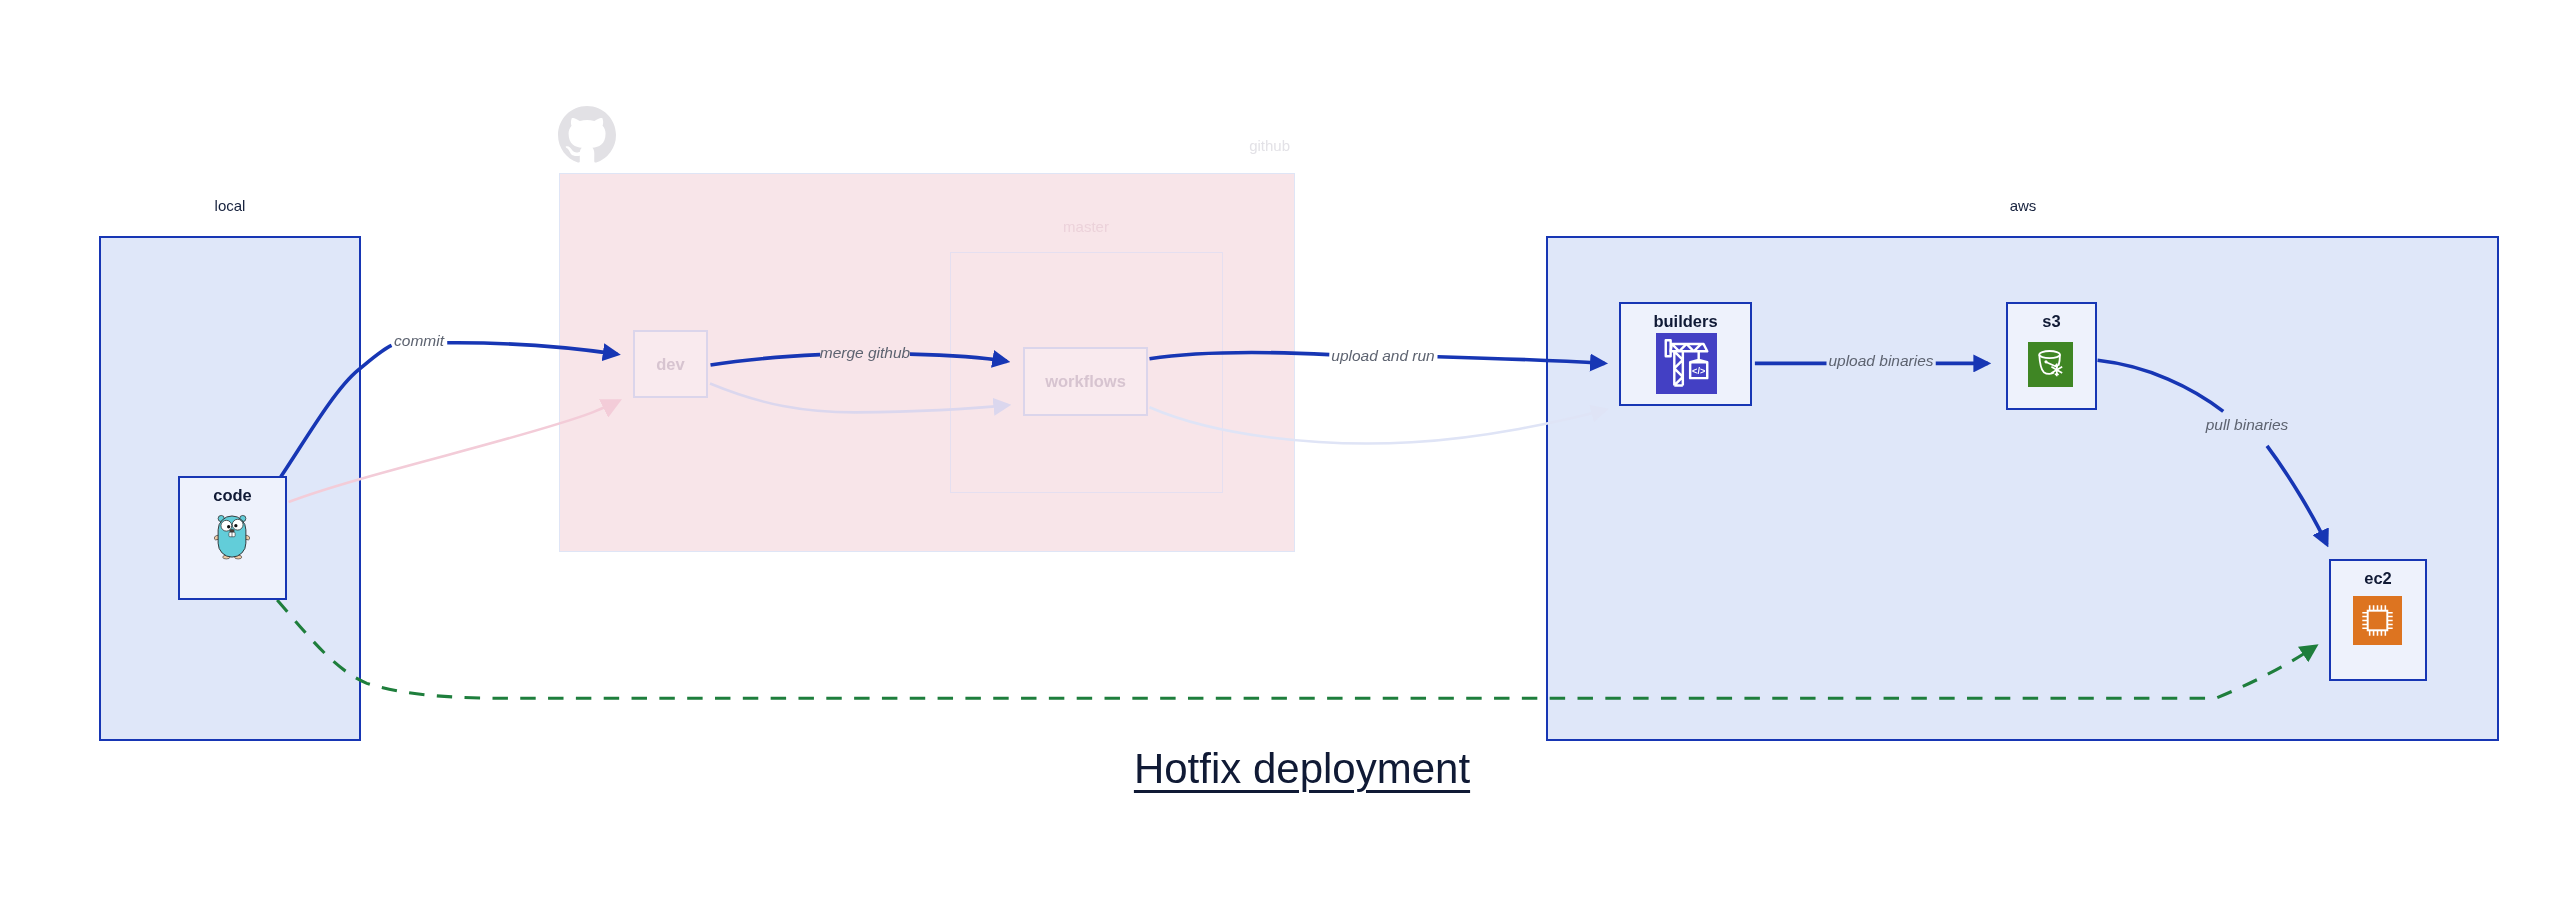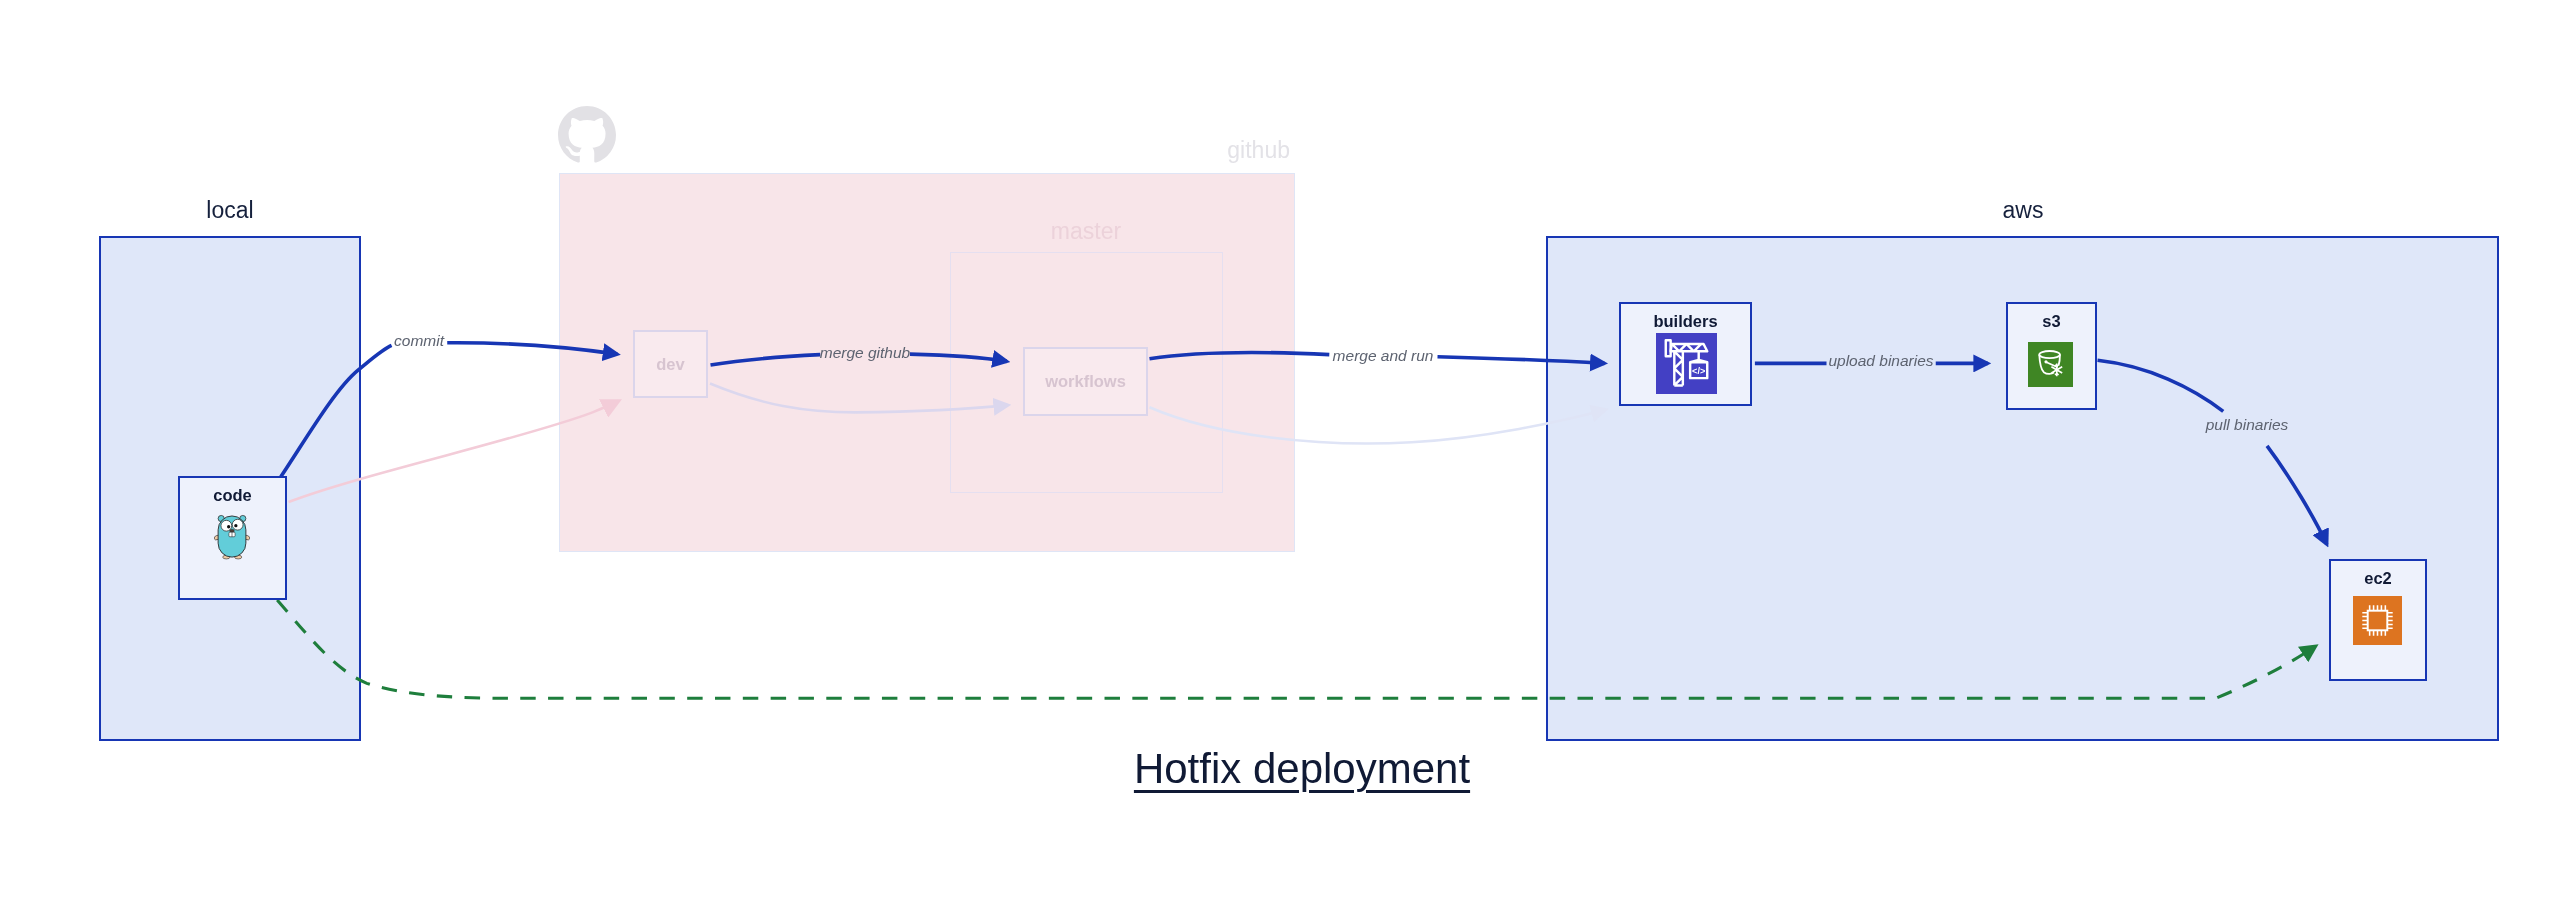--- a/index.html
+++ b/index.html
@@ -1,21 +1,21 @@
 <!DOCTYPE html>
 <html style="font-size:8.2px"><head>
 <meta charset="utf-8">
 <style>
   html,body{margin:0;padding:0;background:#ffffff;}
   #canvas{position:relative;width:2604px;height:902px;background:#ffffff;
           font-family:"Liberation Sans",sans-serif;overflow:hidden;}
   .group{position:absolute;box-sizing:border-box;border:2.6px solid #1736b4;background:#dfe7f9;}
   .group.faded{border:1.5px solid #dfe5f6;background:#f8e5e9;}
   .subgroup{position:absolute;box-sizing:border-box;border:1.5px solid #e5dff0;background:transparent;}
-  .group-label{position:absolute;font-size:23px;color:#15203c;white-space:nowrap;}
+  .group-label{position:absolute;font-size:15px;color:#15203c;white-space:nowrap;}
   .group-label.center{transform:translateX(-50%);}
   .group-label.faded-pink{color:#ecd2da;}
   .group-label.faded-gray{color:#e3e2e7;}
   .node{position:absolute;box-sizing:border-box;border:2.6px solid #1736b4;background:#eef2fc;text-align:center;}
   .node .node-label{font-weight:bold;font-size:16.5px;color:#101a35;margin-top:8.2px;}
   .node.faded{border:2.1px solid #dbd5eb;background:#f9eaee;display:flex;align-items:center;justify-content:center;}
   .node.faded .node-label{color:#d7c4d0;margin-top:0;}
   .icon{position:absolute;}
   .edge-label{position:absolute;transform:translate(-50%,-50%);font-style:italic;font-size:15.5px;
               color:#5d6370;white-space:nowrap;}
@@ -95,21 +95,21 @@
       <path d="M4400,865 C4445,925 4492,1005 4516,1056" marker-end="url(#m-blue)"></path>
     </g>
 
     <g fill="none" stroke-width="6" stroke-dasharray="30 24" stroke="#1e7e3c">
       <path d="M538,1164 C608,1246 652,1300 712,1326 C792,1352 900,1355 1000,1355 L4300,1355 Q4410,1310 4494,1254" marker-end="url(#m-green)"></path>
     </g>
   </svg>
 
   <div class="edge-label" style="left:419px;top:341px;">commit</div>
   <div class="edge-label" style="left:865px;top:353px;">merge github</div>
-  <div class="edge-label" style="left:1383px;top:356px;">merge and run</div>
+  <div class="edge-label" style="left:1383px;top:356px;">upload and run</div>
   <div class="edge-label" style="left:1881px;top:361px;">upload binaries</div>
   <div class="edge-label" style="left:2247px;top:425px;text-align:right;">pull binaries</div>
 
   <div class="node" style="left:178px;top:476px;width:109px;height:124px;">
     <div class="node-label">code</div>
   </div>
   <svg class="icon" style="left:214px;top:511px;" width="36" height="49" viewBox="0 0 70 92">
     <circle cx="14" cy="13" r="6" fill="#62cdd9" stroke="#2f2f2f" stroke-width="1.5"></circle>
     <circle cx="56" cy="13" r="6" fill="#62cdd9" stroke="#2f2f2f" stroke-width="1.5"></circle>
     <ellipse cx="6" cy="50" rx="6" ry="4" fill="#efc9a3" stroke="#2f2f2f" stroke-width="1.2" transform="rotate(-25 6 50)"></ellipse>

